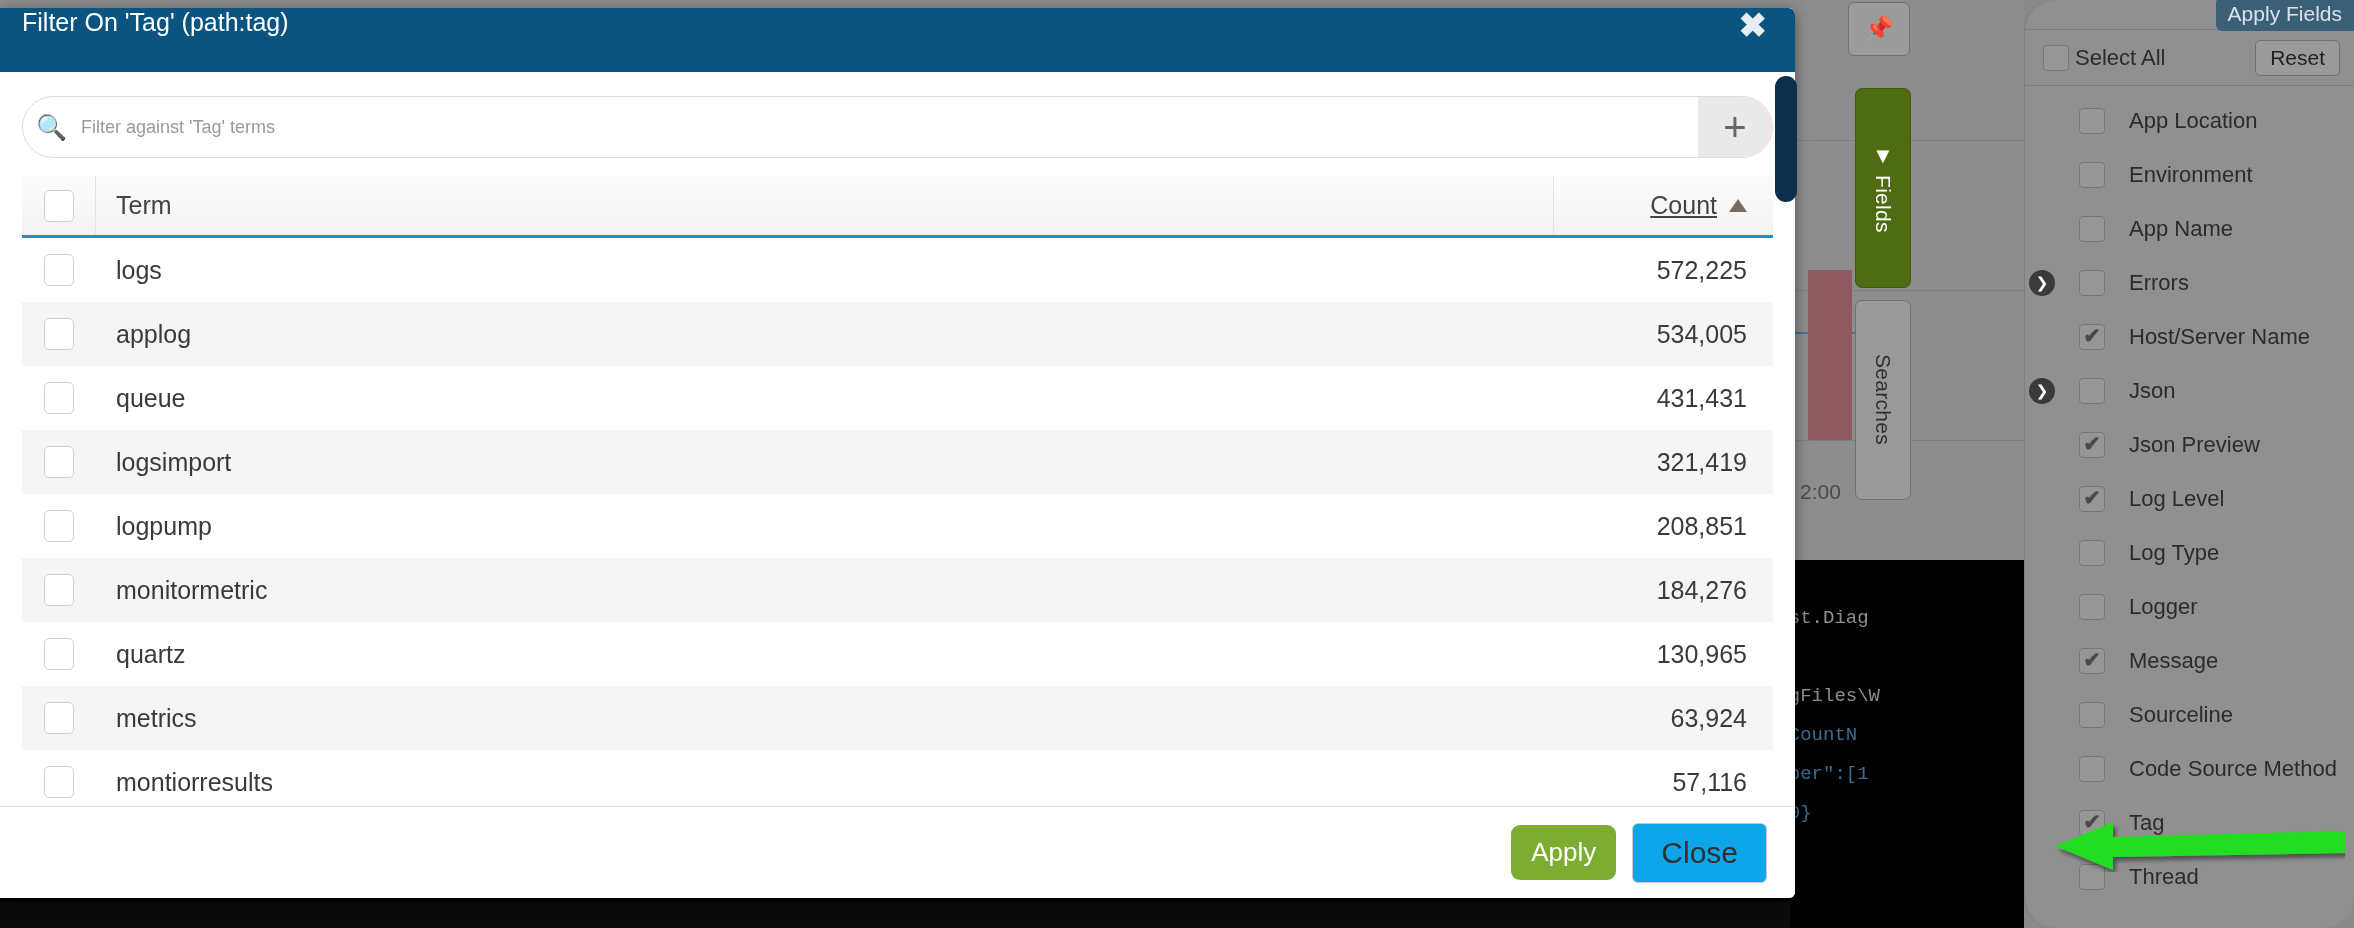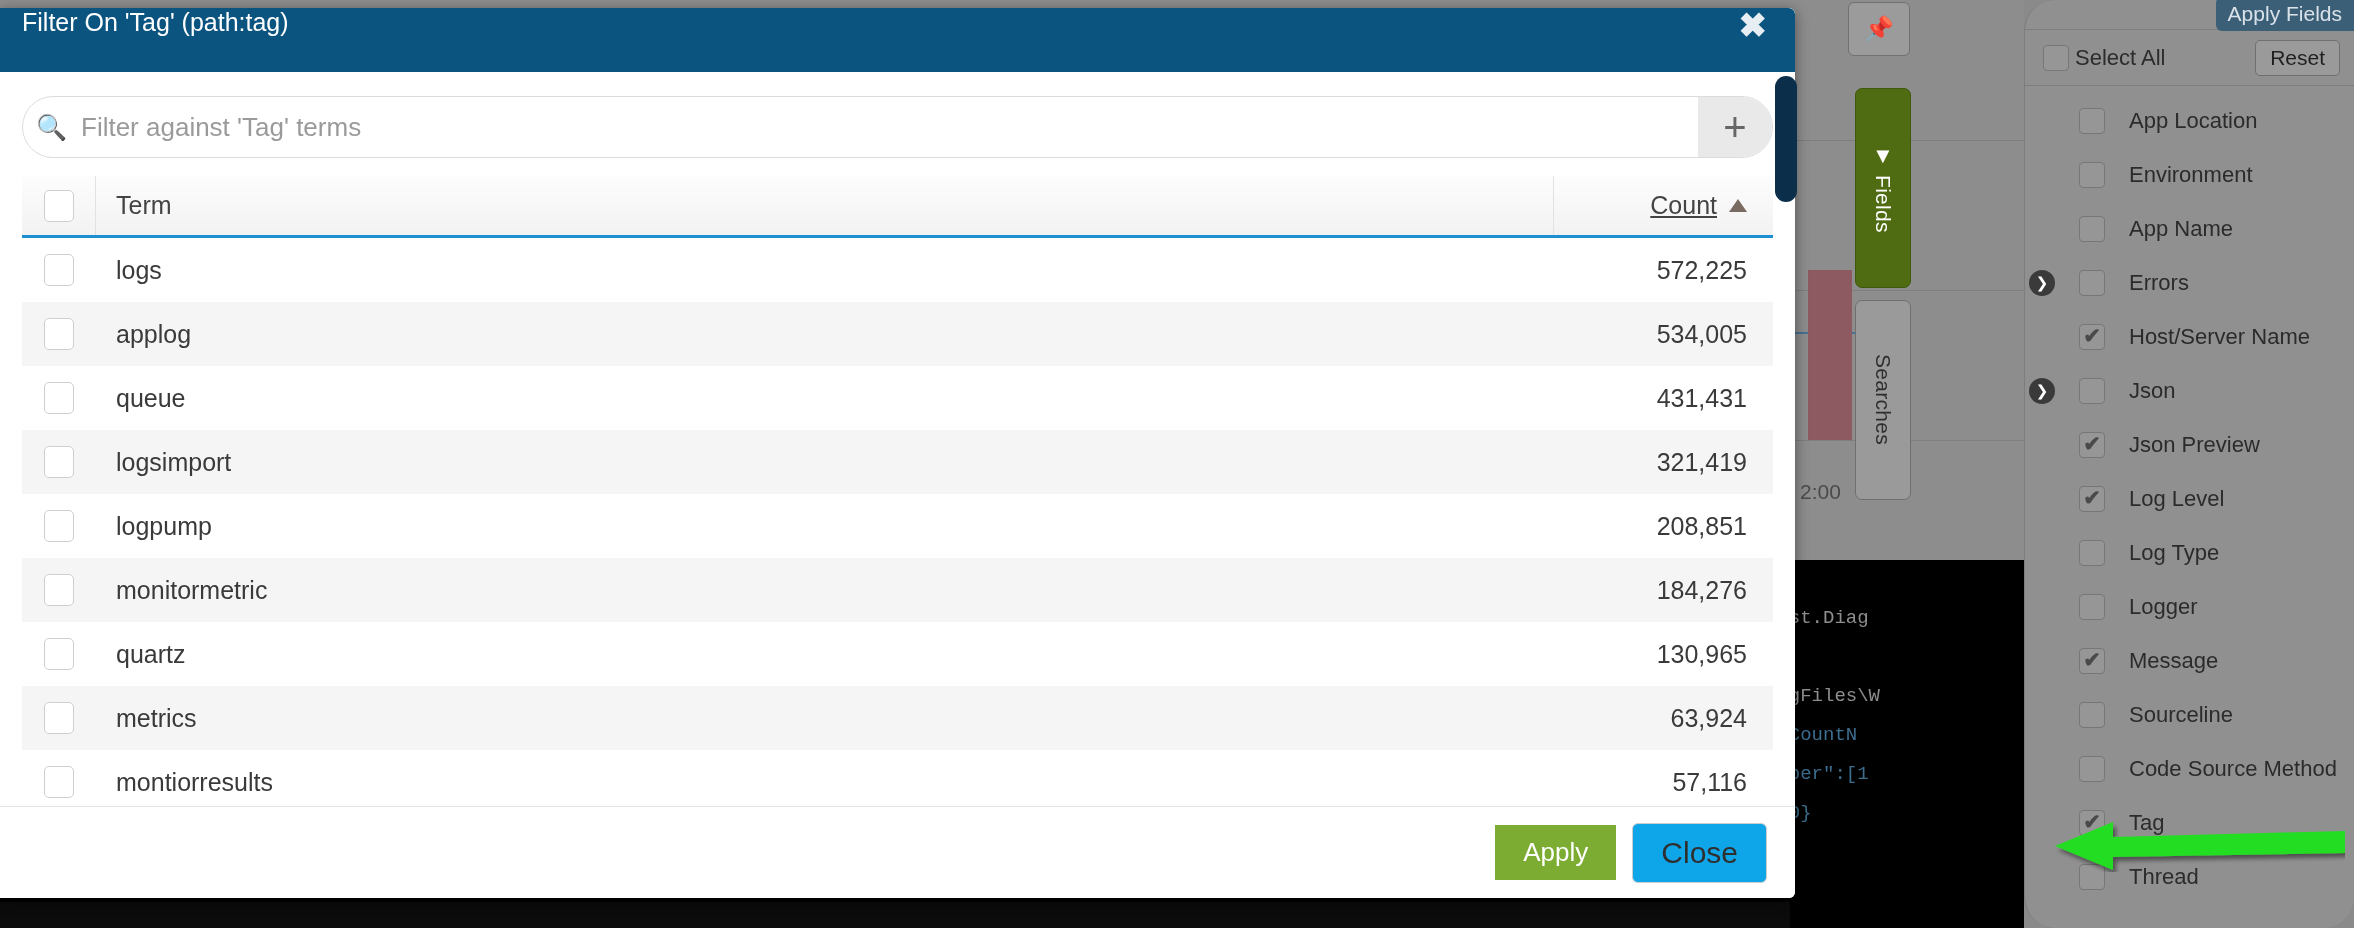--- a/index.html
+++ b/index.html
@@ -119,21 +119,21 @@
   .close-x{ font-size:34px; font-weight:bold; line-height:1; color:#e6eef3; padding:0 6px; }
 
   .dlg-body{ flex:1; display:flex; flex-direction:column; padding:0 22px; min-height:0; }
 
   .search-wrap{
     margin:24px 0 18px 0; height:62px; border:1px solid #dcdcdc; border-radius:31px;
     display:flex; align-items:center; background:#fff; overflow:hidden;
   }
   .search-ico{ width:58px; text-align:center; font-size:25px; color:#9a9a9a; }
   .search-input{
-    flex:1; border:0; outline:0; font-size:26px; color:#9a9a9a;
+    flex:1; border:0; outline:0; font-size:18px; color:#9a9a9a;
     font-family:"Liberation Sans", sans-serif; background:transparent;
   }
   .search-input::placeholder{ color:#9a9a9a; opacity:1; }
   .plus-btn{
     width:74px; align-self:stretch; background:#e9e9e9;
     display:flex; align-items:center; justify-content:center;
     font-size:40px; color:#666; border-radius:0 31px 31px 0;
   }
 
   .tbl-head{
@@ -164,22 +164,22 @@
   .cbx-lt{
     width:30px; height:32px; border:1px solid #cfcfcf; border-radius:5px; background:#fff;
   }
 
   .dlg-foot{
     height:92px; border-top:1px solid #e4e4e4;
     display:flex; align-items:center; justify-content:flex-end; gap:16px;
     padding:0 28px; background:#fff;
   }
   .btn-apply{
-    background:#7cad32; color:#fff; border:0; border-radius:0;
-    padding:12px 28px; font-size:26px; font-family:"Liberation Sans",sans-serif;
+    background:#7cad32; color:#fff; border:0; border-radius:9px;
+    padding:12px 20px; font-size:26px; font-family:"Liberation Sans",sans-serif;
   }
   .btn-close{
     background:#0ea5e9; color:#2f2f2f; border:1px solid #cdcdcd; border-radius:6px;
     padding:12px 28px; font-size:30px; font-family:"Liberation Sans",sans-serif;
   }
 
   
   #dlg-scroll{
     position:absolute; left:1775px; top:76px; width:22px; height:126px;
     background:#0b2f4a; border-radius:11px; z-index:40;

